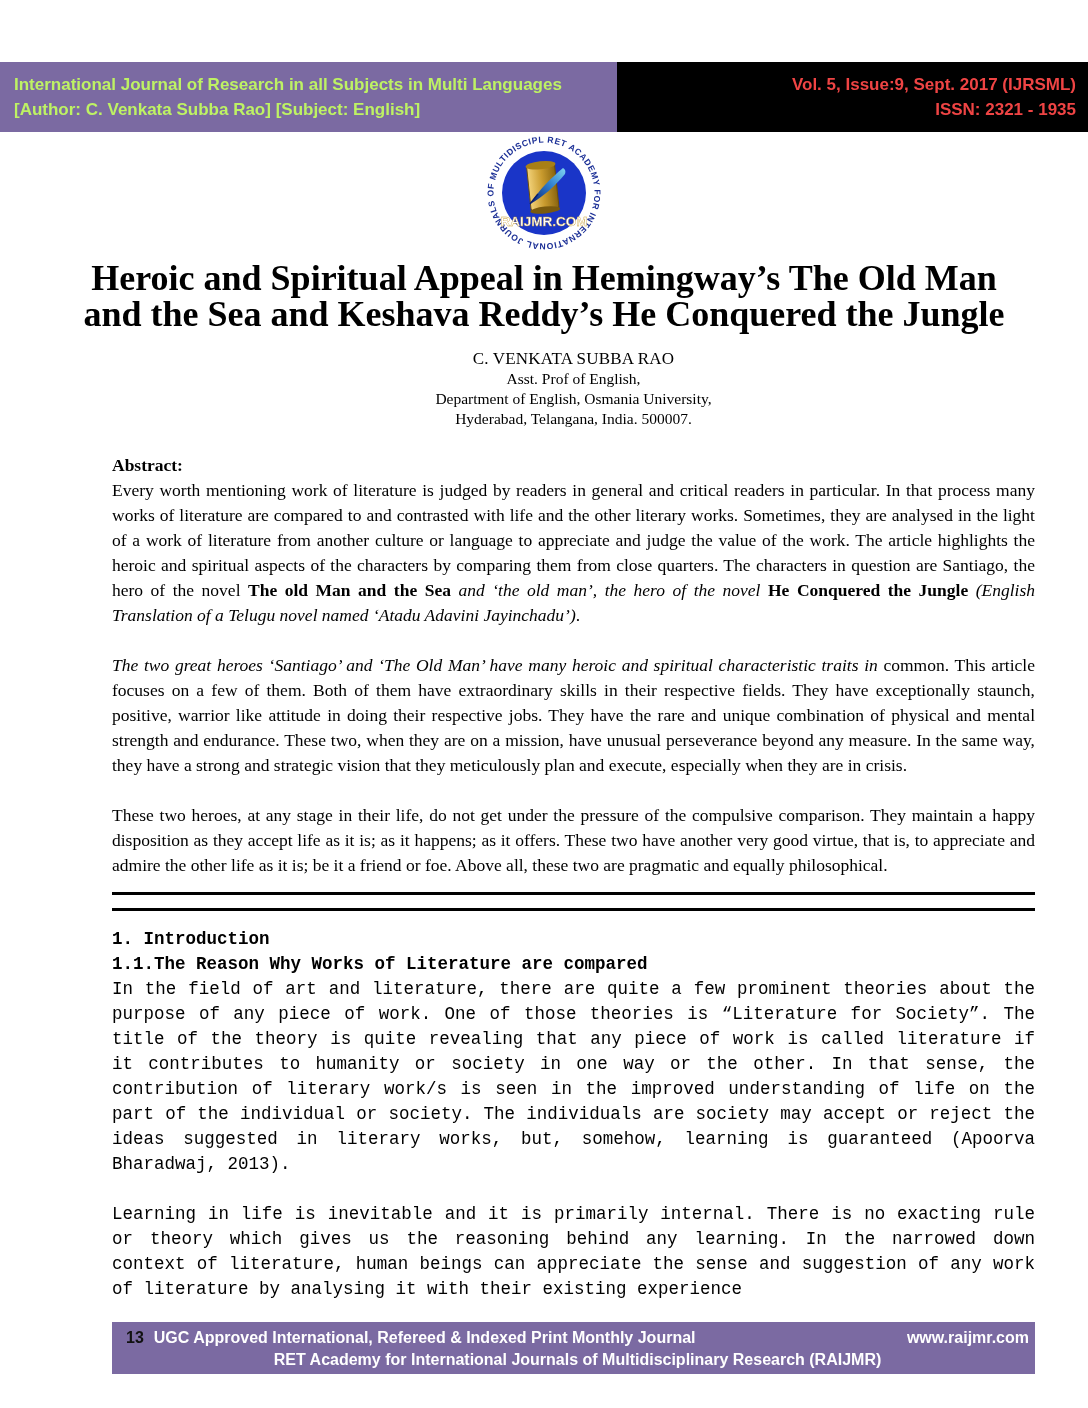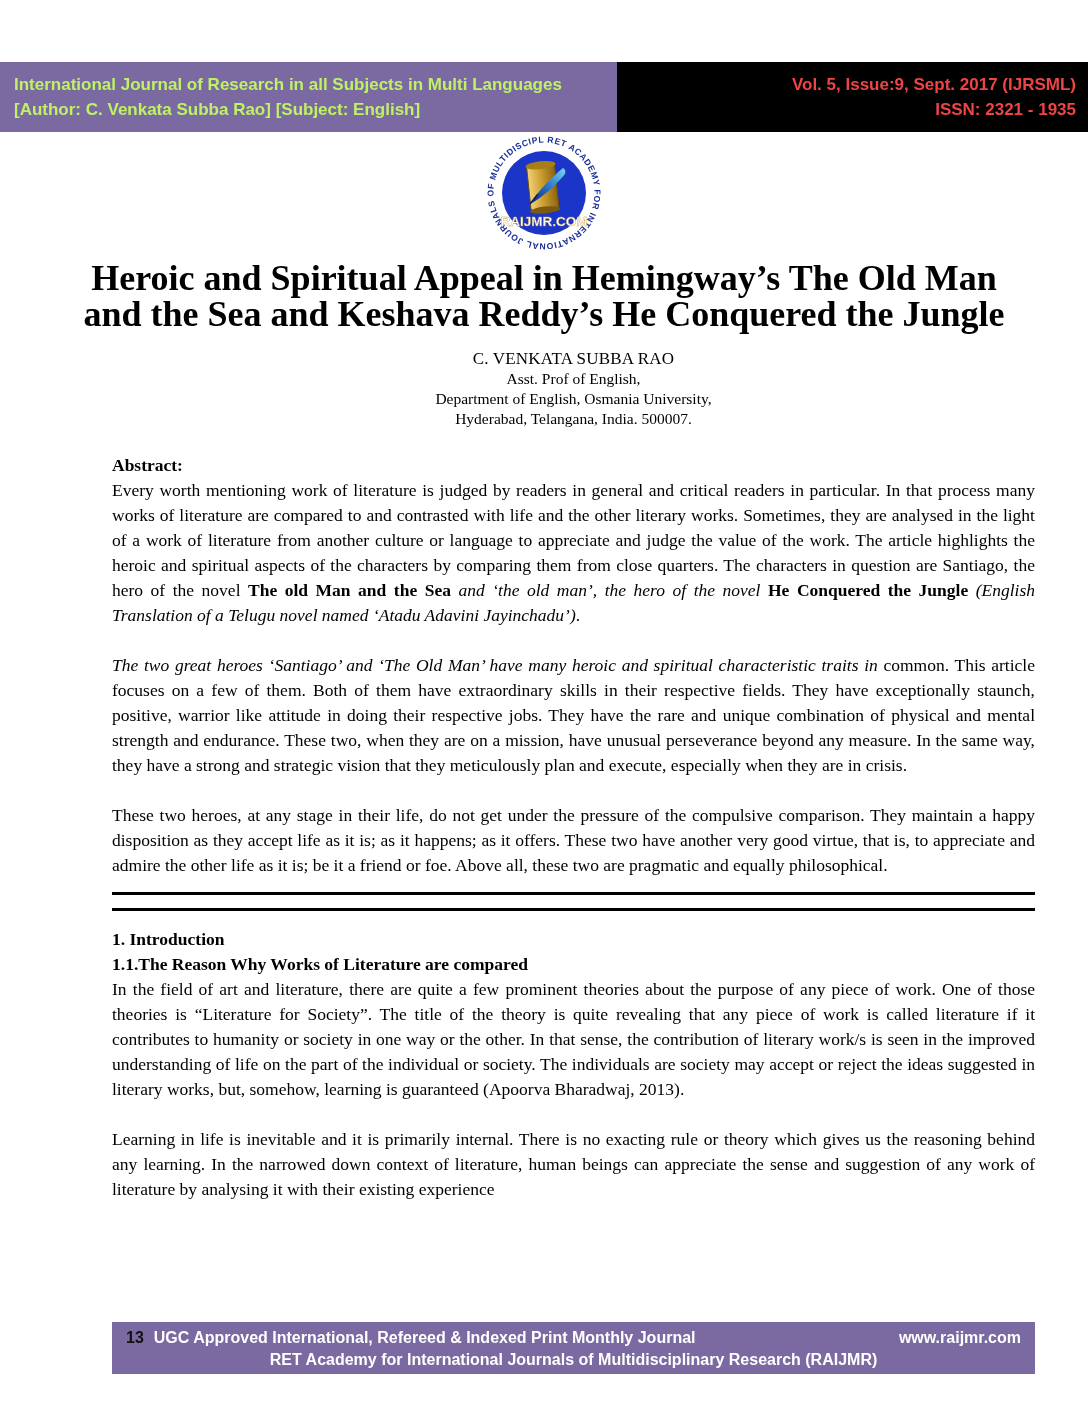--- a/index.html
+++ b/index.html
@@ -53,28 +53,28 @@
     font-size:17.5px; line-height:25px; text-align:justify;
     margin:0 0 25px 0;
   }
   p.para.tight { margin-bottom:0; }
   .b { font-weight:bold; }
   .i { font-style:italic; }
 
   .divider { border:none; border-top:3px solid #000; margin:14px 0 0 0; }
   .keywords-line { font-size:17.5px; line-height:25px; margin:13px 0 0 0; }
   .divider.below-keywords { margin-top:13px; }
-  .intro-block { margin-top:16px; }
+  .intro-block { margin-top:16px;font-family:Liberation Mono, monospace; }
 
   
   .footer-bar {
     position:absolute; left:112px; top:1322px; width:923px; height:52px;
     box-sizing:border-box; background:#7b6aa2; color:#fff;
     font-family:"Liberation Sans",sans-serif; font-weight:bold; font-size:16px;
-    padding:5px 14px 0 14px;
+    padding:5px 6px 0 14px;
   }
   .footer-line1 { display:flex; justify-content:space-between; line-height:22px; }
   .footer-left { display:flex; gap:10px; }
   .page-number { color:#111; }
   .footer-line2 { text-align:center; line-height:22px; }
 </style>
 </head>
 <body>
 
 <div class="page">

